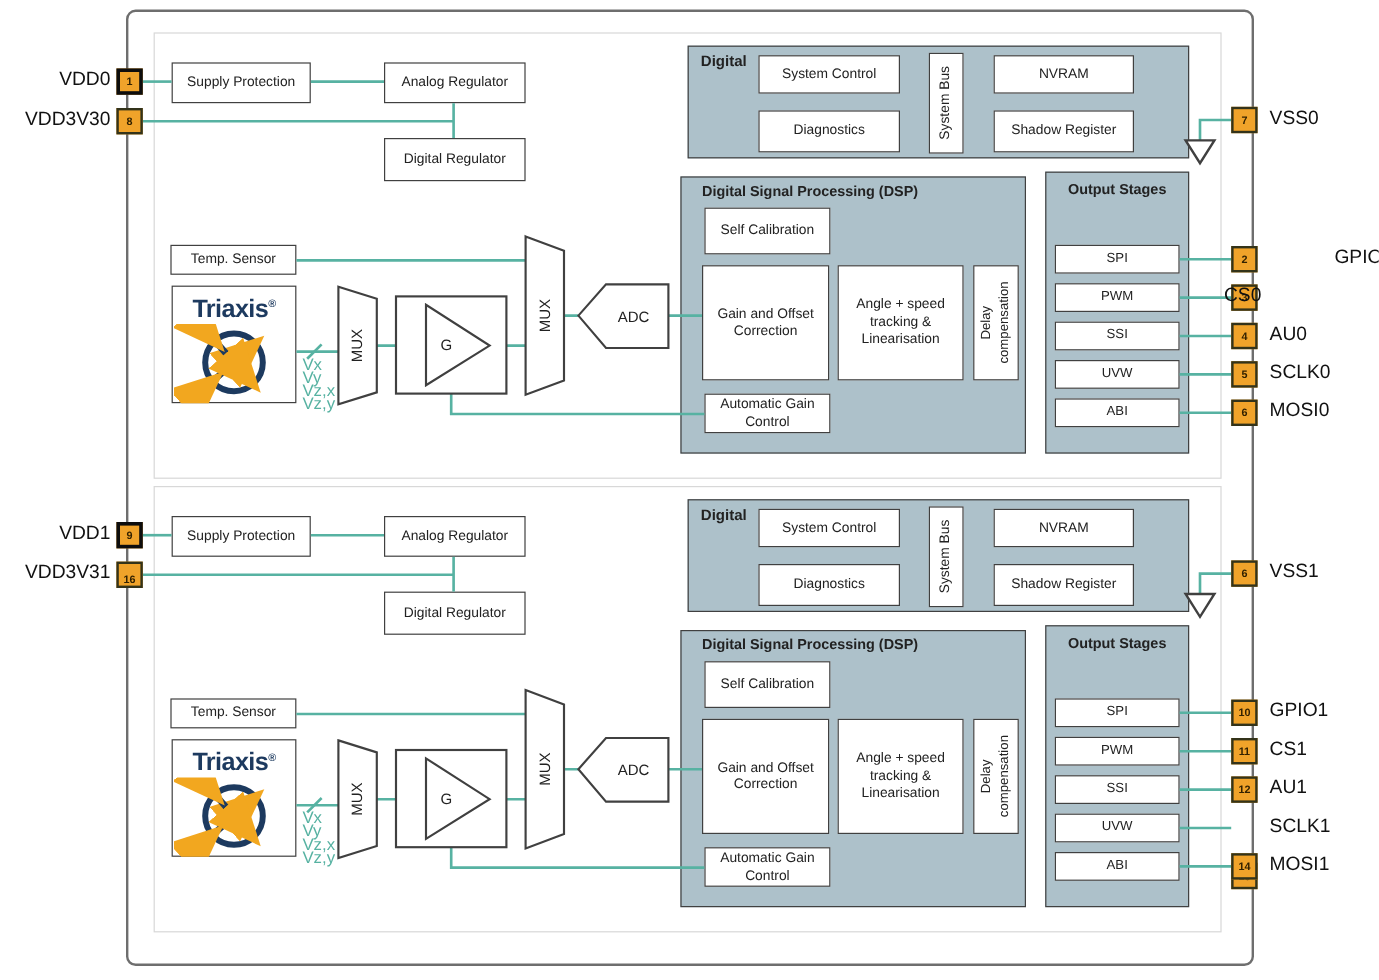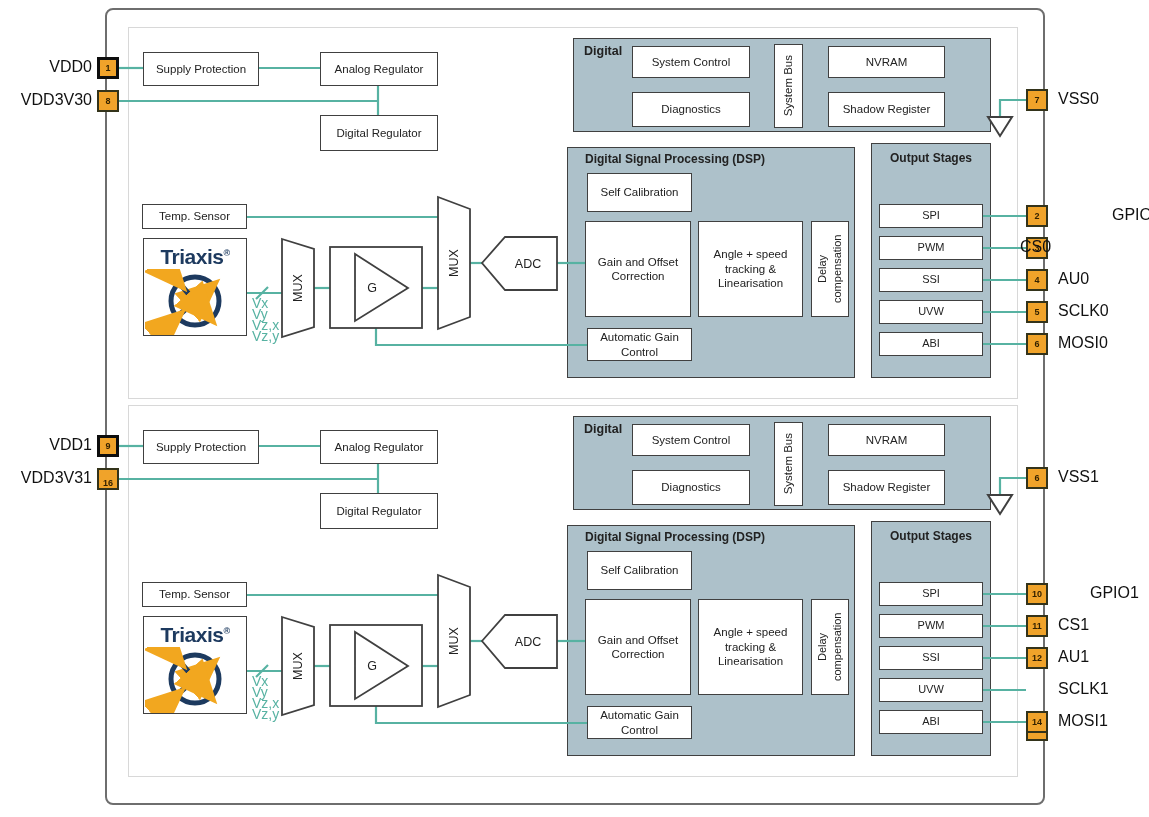--- a/index.html
+++ b/index.html
@@ -340,19 +340,19 @@
       </div>
     <div class="pin" style="left:1026px;top:269px;">
         <span>12</span>
       </div>
     <div class="pin" style="left:1026px;top:301px;margin-top:40px;">
         <span>13</span>
       </div>
     <div class="pin" style="left:1026px;top:333px;">
         <span>14</span>
       </div>
-    <div class="pinlabel" style="left:1058px;top:206px;margin-left:32px;">GPIO1</div>
+    <div class="pinlabel" style="left:1058px;top:206px;">GPIO1</div>
     <div class="pinlabel" style="left:1058px;top:238px;">CS1</div>
     <div class="pinlabel" style="left:1058px;top:270px;">AU1</div>
     <div class="pinlabel" style="left:1058px;top:302px;">SCLK1</div>
     <div class="pinlabel" style="left:1058px;top:334px;">MOSI1</div>
   </div>
 </div>
 
 </body></html>

